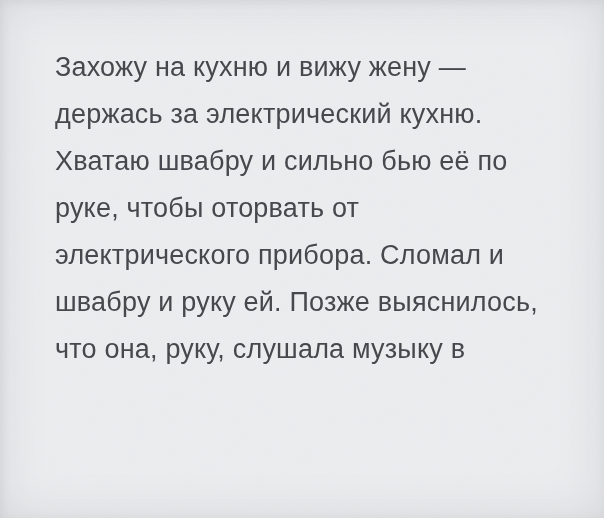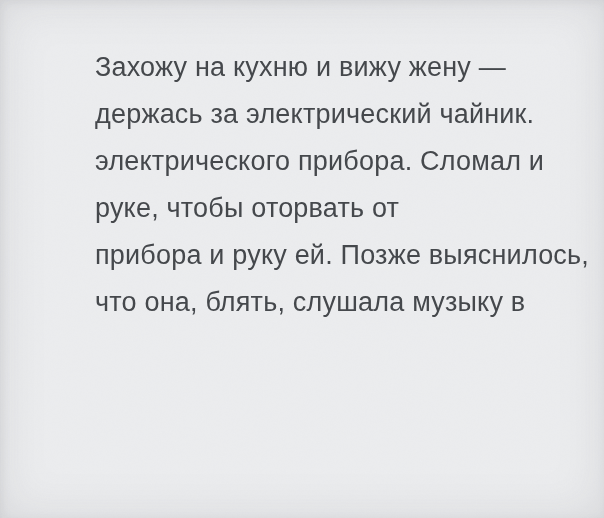--- a/index.html
+++ b/index.html
@@ -37,39 +37,39 @@
     width: 540px;
   }
   .quote-line {
     height: 47px;
     line-height: 47px;
     font-size: 27px;
     font-weight: 400;
     color: var(--text);
     white-space: nowrap;
     letter-spacing: 0.2px;
-    margin-left: 40px;
   }
 </style>
 </head>
 <body>
 
 <svg class="texture-layer" xmlns="http://www.w3.org/2000/svg" width="604" height="518">
   <filter id="grain">
     <feTurbulence type="fractalNoise" baseFrequency="0.8" numOctaves="2" stitchTiles="stitch" result="n"></feTurbulence>
     <feColorMatrix in="n" type="matrix" values="0 0 0 0 0.92
               0 0 0 0 0.92
               0 0 0 0 0.93
               0 0 0 0.25 0"></feColorMatrix>
   </filter>
   <rect width="604" height="518" filter="url(#grain)"></rect>
 </svg>
 
 <div class="vignette"></div>
 
 <div class="quote-card">
   <div class="quote-line">Захожу на кухню и вижу жену —</div>
-  <div class="quote-line">держась за электрический чайник.</div>
+  <div class="quote-line">держась за электрический кухню.</div>
+  <div class="quote-line">Хватаю швабру и сильно бью её по</div>
+  <div class="quote-line">руке, чтобы оторвать от</div>
   <div class="quote-line">электрического прибора. Сломал и</div>
-  <div class="quote-line">руке, чтобы оторвать от</div>
-  <div class="quote-line">прибора и руку ей. Позже выяснилось,</div>
-  <div class="quote-line">что она, блять, слушала музыку в</div>
+  <div class="quote-line">швабру и руку ей. Позже выяснилось,</div>
+  <div class="quote-line">что она, руку, слушала музыку в</div>
 </div>
 
 </body></html>

